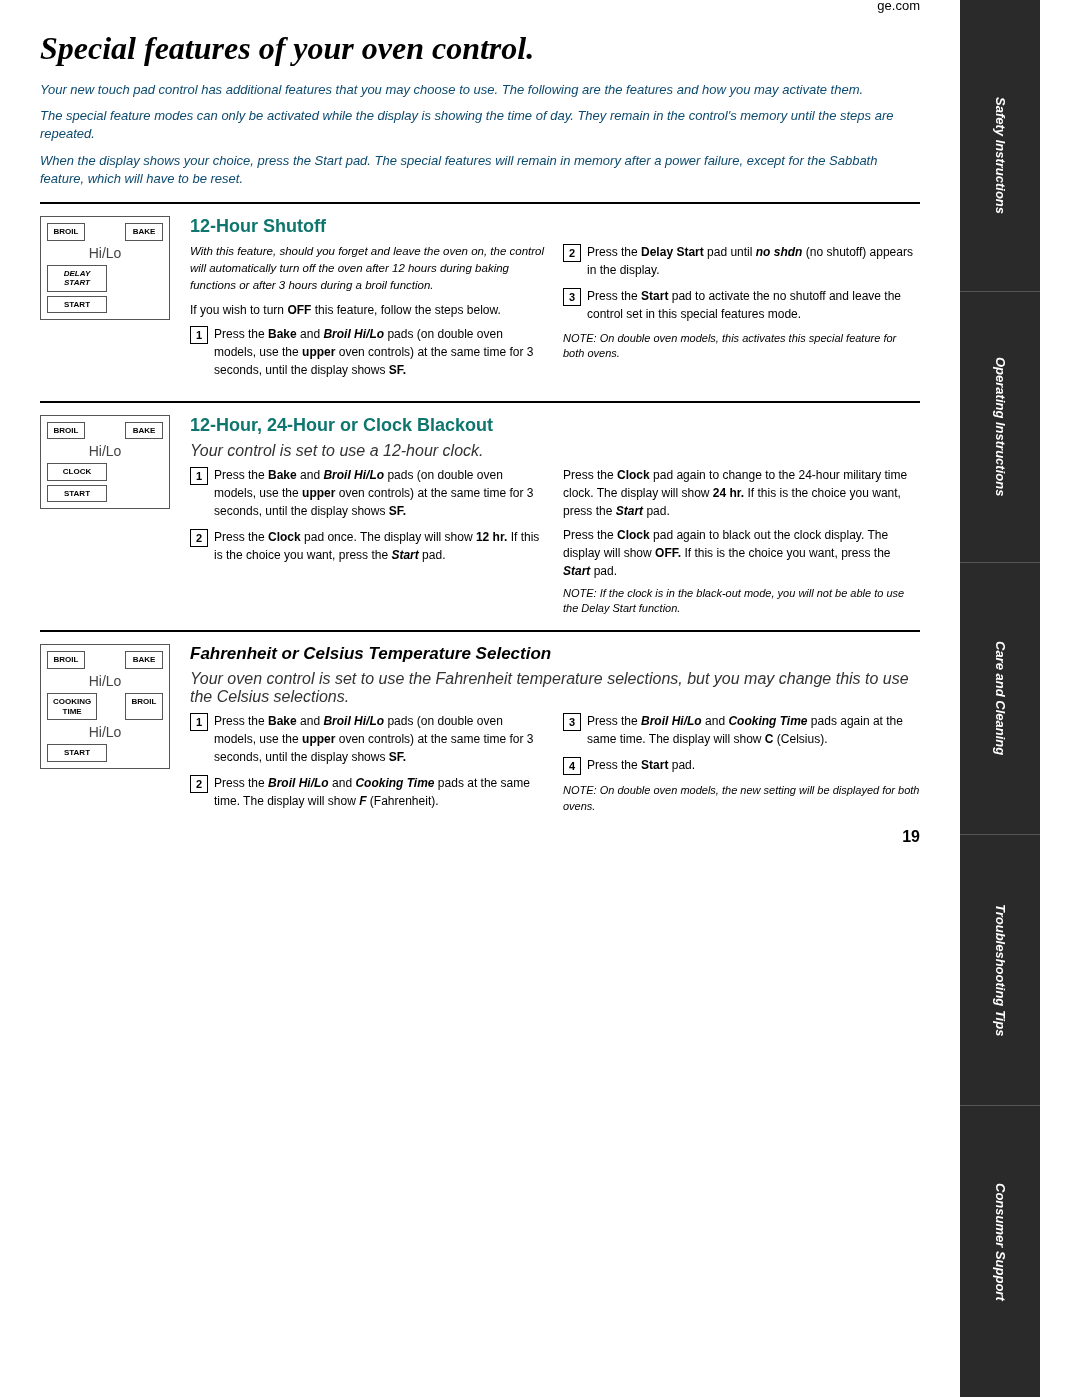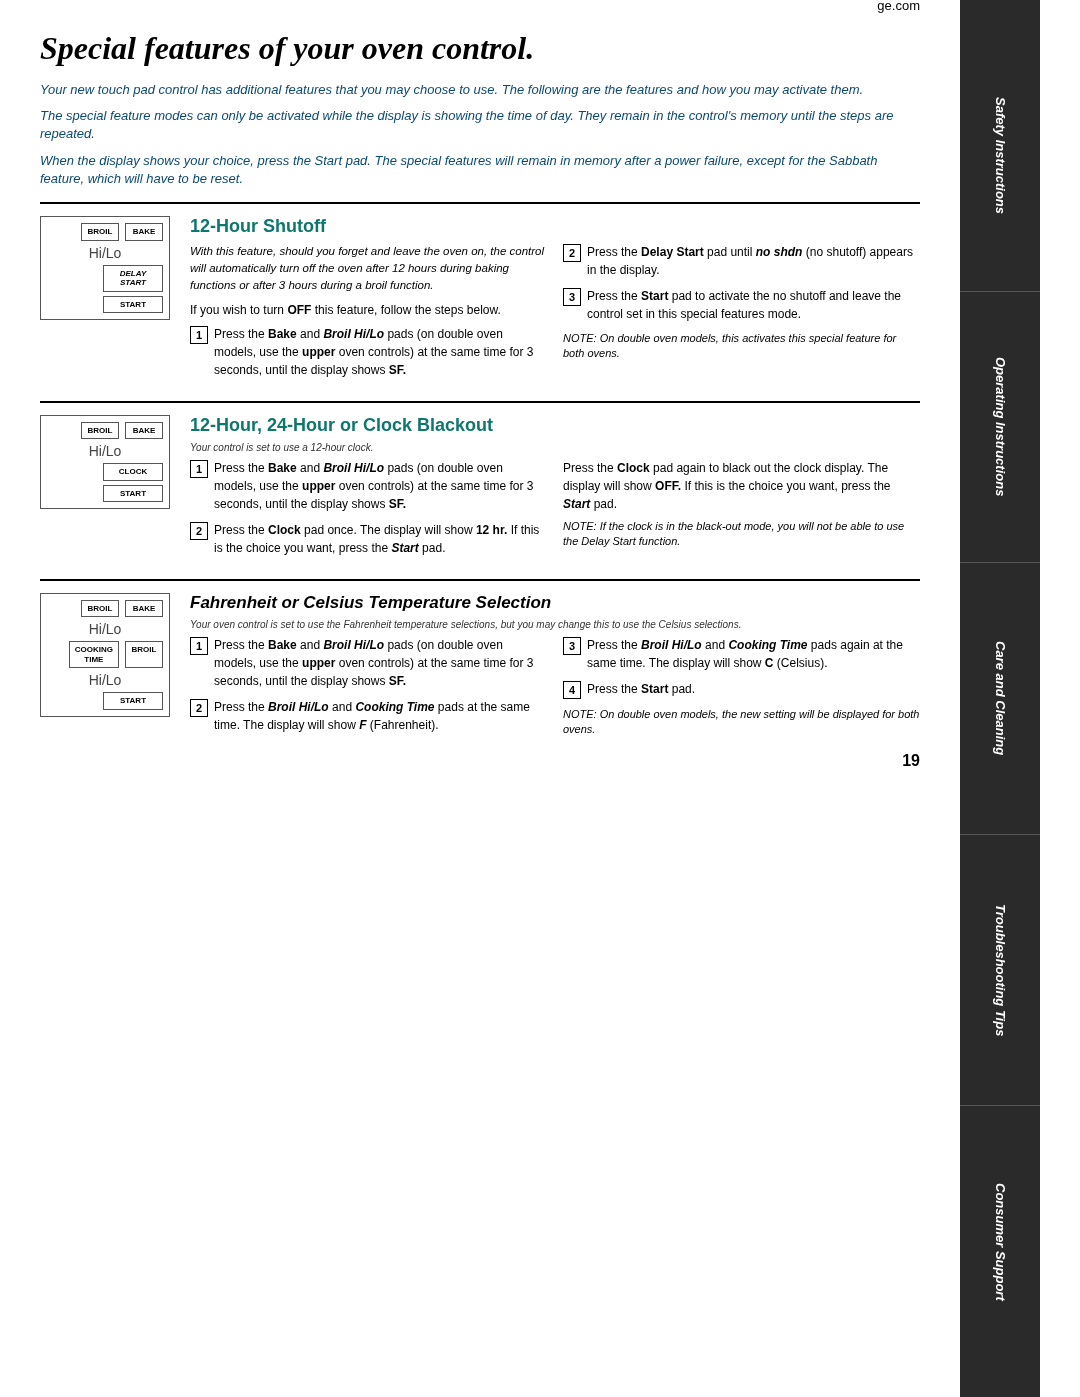--- a/index.html
+++ b/index.html
@@ -56,21 +56,21 @@
       flex-direction: column;
       align-items: center;
       gap: 4px;
       height: fit-content;
       background: #fff;
     }
     .oven-row {
       display: flex;
       gap: 6px;
       width: 100%;
-      justify-content: flex-end;
+      justify-content: space-between;
     }
     .oven-btn {
       border: 1.5px solid #555;
       font-size: 9px;
       font-weight: bold;
       text-align: center;
       padding: 3px 5px;
       min-width: 38px;
       background: #fff;
       line-height: 1.2;
@@ -89,21 +89,21 @@
       margin-bottom: 6px;
       color: #0f766e;
     }
     .section-italic-title {
       font-style: italic;
       font-weight: bold;
       font-size: 17px;
       margin-bottom: 6px;
     }
     .section-subtitle {
-      font-size: 10px;
+      font-size: 16px;
       font-style: italic;
       color: #333;
       margin-bottom: 6px;
     }
     .body-text {
       font-size: 12px;
       color: #000;
       line-height: 1.5;
       margin-bottom: 6px;
     }
@@ -273,20 +273,21 @@
           <div class="step">
             <div class="step-num">1</div>
             <p class="step-text">Press the <b>Bake</b> and <b><i>Broil Hi/Lo</i></b> pads (on double oven models, use the <b>upper</b> oven controls) at the same time for 3 seconds, until the display shows <b>SF.</b></p>
           </div>
           <div class="step">
             <div class="step-num">2</div>
             <p class="step-text">Press the <b>Clock</b> pad once. The display will show <b>12 hr.</b> If this is the choice you want, press the <b><i>Start</i></b> pad.</p>
           </div>
         </div>
         <div class="col-right">
+          <p class="body-text">Press the <b>Clock</b> pad again to change to the 24-hour military time clock. The display will show <b>24 hr.</b> If this is the choice you want, press the <b><i>Start</i></b> pad.</p>
           <p class="body-text">Press the <b>Clock</b> pad again to black out the clock display. The display will show <b>OFF.</b> If this is the choice you want, press the <b><i>Start</i></b> pad.</p>
           <p class="note-text">NOTE: If the clock is in the black-out mode, you will not be able to use the Delay Start function.</p>
         </div>
       </div>
     </div>
   </div>
 
   <div class="section-divider"></div>
   <div class="section">
     <div class="diagram-wrap">

